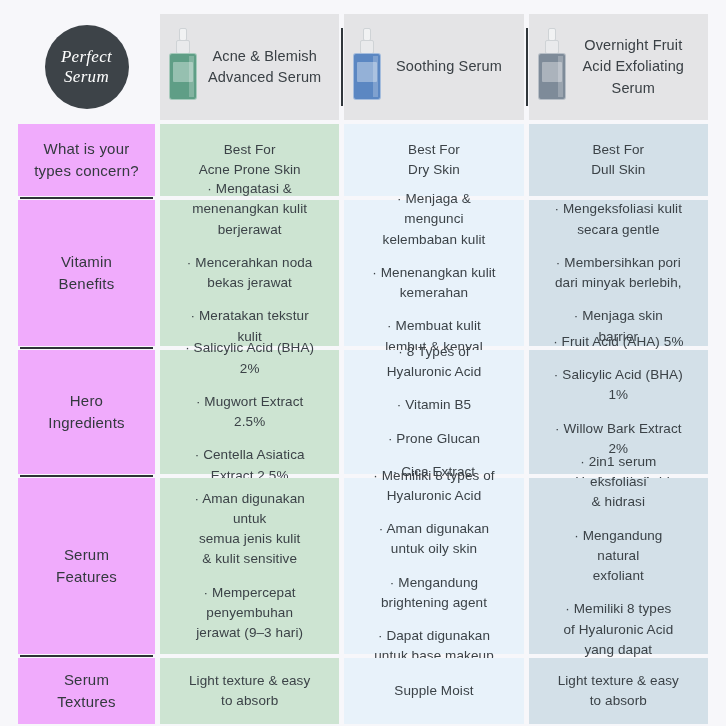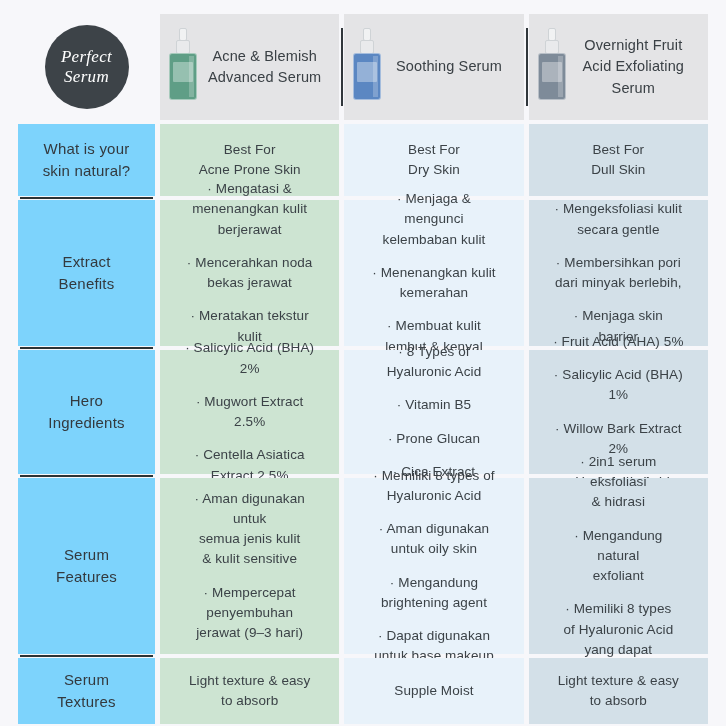--- a/index.html
+++ b/index.html
@@ -147,21 +147,21 @@
     bottom: 2px;
     width: 5px;
     background: rgba(255,255,255,.22);
   }
   .bottle.green .body { background: #5f9e86; }
   .bottle.blue .body  { background: #5b87c2; }
   .bottle.grey .body  { background: #7e8b99; }
 
   
   .label-cell {
-    background: #7dd3fc;
+    background: #f0abfc;
     display: flex;
     align-items: center;
     justify-content: center;
     text-align: center;
     font-size: 15px;
     line-height: 1.5;
     color: #33393e;
     position: relative;
     box-sizing: border-box;
     letter-spacing: .2px;
@@ -248,40 +248,40 @@
       </div>
       <div class="head-title">
         <div>Overnight Fruit</div>
         <div>Acid Exfoliating Serum</div>
       </div>
     </div>
 
     <div id="rows-host" style="display:contents"><div class="label-cell">
           <div>
             <div>What is your</div>
-            <div>skin natural?</div>
+            <div>types concern?</div>
           </div>
         </div><div class="cell c1">
           <div class="lines">
             <p>Best For</p>
             <p>Acne Prone Skin</p>
           </div>
         </div><div class="cell c2">
           <div class="lines">
             <p>Best For</p>
             <p>Dry Skin</p>
           </div>
         </div><div class="cell c3">
           <div class="lines">
             <p>Best For</p>
             <p>Dull Skin</p>
           </div>
         </div><div class="label-cell">
           <div>
-            <div>Extract</div>
+            <div>Vitamin</div>
             <div>Benefits</div>
           </div>
         </div><div class="cell c1">
           <div class="bullets">
             <p style="white-space: pre-line;">· Mengatasi &amp;
 menenangkan kulit
 berjerawat</p>
             <p style="white-space: pre-line;">· Mencerahkan noda
 bekas jerawat</p>
             <p style="white-space: pre-line;">· Meratakan tekstur kulit

